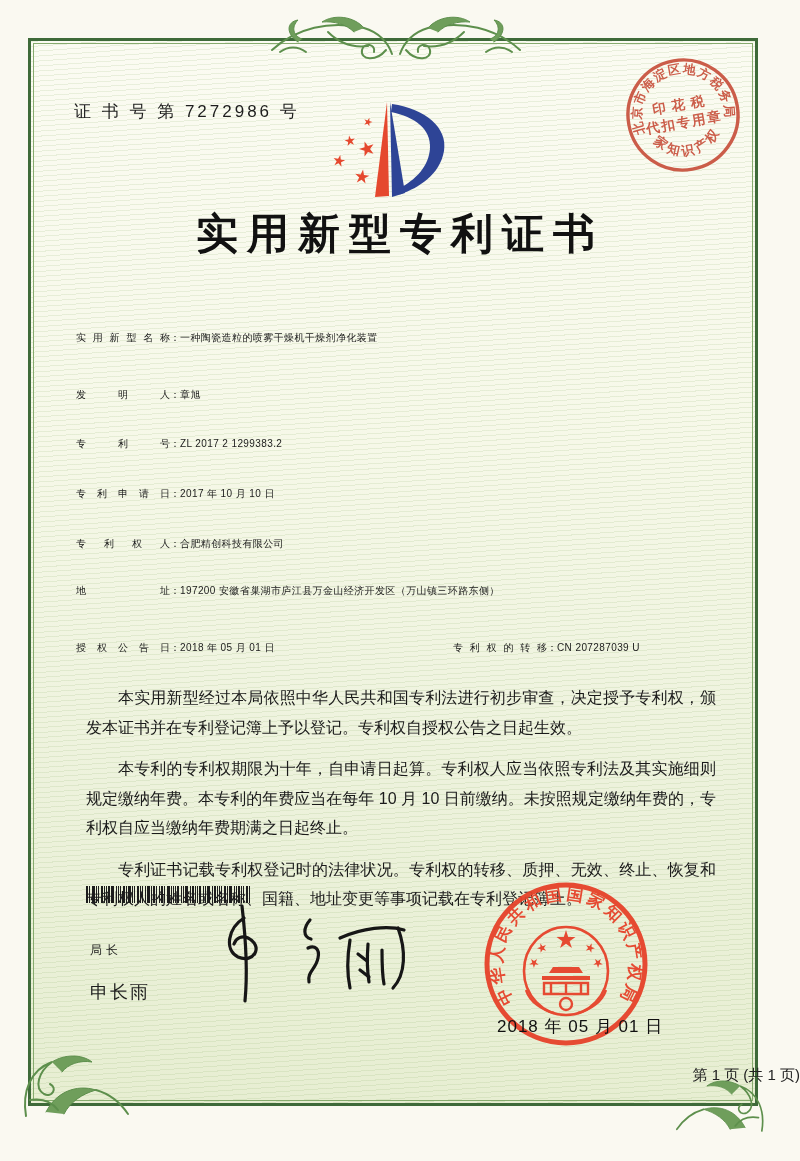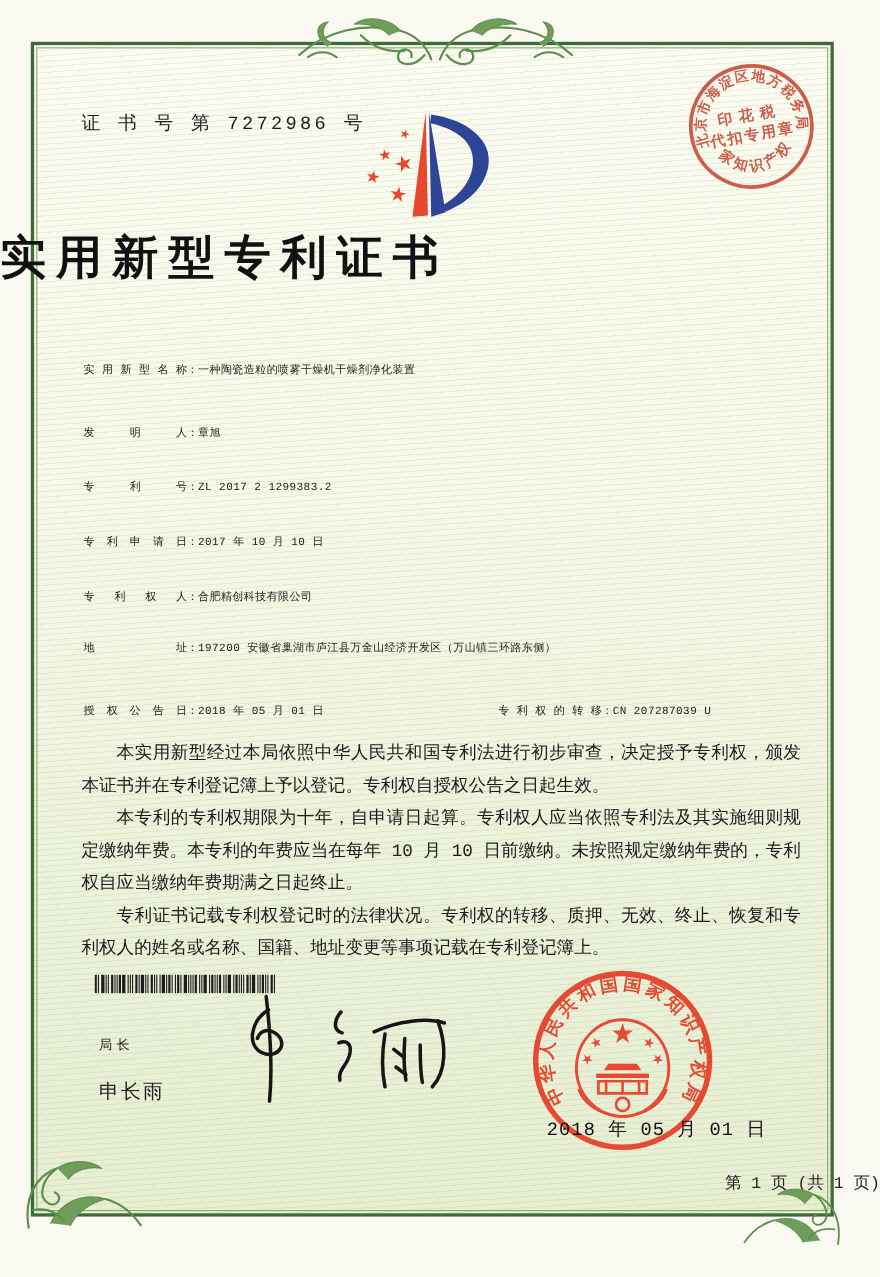--- a/index.html
+++ b/index.html
@@ -1,43 +1,43 @@
 <!DOCTYPE html>
 <html><head>
 <meta charset="utf-8">
 <style>
   html,body{margin:0;padding:0;background:#e8e6dc;}
   .page{
     position:relative;width:800px;height:1161px;margin:0 auto;
     background:#faf9f1;overflow:hidden;
-    font-family:Liberation Mono, monospace;color:#1d1d1d;
+    font-family:Liberation Sans, sans-serif;color:#1d1d1d;
   }
   .frame{
     position:absolute;left:28px;top:38px;width:730px;height:1068px;
     box-sizing:border-box;border:3px solid #3e6a39;
     background:
       repeating-linear-gradient(176deg, rgba(130,170,95,0.15) 0 1px, rgba(130,170,95,0) 1px 5px),
       linear-gradient(180deg,#fbfbf2 0%,#f6f8e8 38%,#edf2dc 70%,#e7eed2 100%);
   }
   .frame::after{content:"";position:absolute;inset:2px;border:1px solid #87ab6e;}
   .orn{position:absolute;z-index:3;}
   .cert-number{position:absolute;left:74px;top:100px;font-size:17px;letter-spacing:3px;}
   .logo{position:absolute;left:306px;top:90px;z-index:2;}
   .tax-stamp{position:absolute;left:610px;top:42px;z-index:4;opacity:.92;}
   .title{
-    position:absolute;left:0;top:206px;width:100%;
+    position:absolute;left:0;top:206px;width:100%;text-align:center;
     font-size:42px;font-weight:700;letter-spacing:9px;color:#111;
   }
   .field-row{position:absolute;left:76px;display:flex;font-size:10px;color:#1b1b1b;line-height:1.55;}
   .flabel{display:inline-block;width:94px;text-align:justify;text-align-last:justify;flex:none;}
   .fcolon{flex:none;}
   .fvalue{display:inline-block;letter-spacing:0.4px;}
   .fvalue.addr{width:452px;}
   .paras{position:absolute;left:74px;top:671px;width:654px;font-size:16px;line-height:29.5px;color:#1a1a1a;text-align:justify;}
-  .paras p{margin:0;text-indent:2em;}
+  .paras p{margin:12px;text-indent:2em;}
   .barcode{position:absolute;left:86px;top:886px;}
   .director-title{position:absolute;left:90px;top:942px;font-size:12px;letter-spacing:4px;}
   .director-name{position:absolute;left:90px;top:980px;font-size:18px;letter-spacing:2px;}
   .signature{position:absolute;left:192px;top:898px;z-index:5;}
   .seal{position:absolute;left:480px;top:878px;z-index:4;opacity:.95;}
   .seal-date{position:absolute;left:497px;top:1015px;z-index:6;font-size:17px;letter-spacing:1px;color:#101010;}
   .footer{position:absolute;left:0;top:1066px;width:100%;text-align:right;font-size:15px;color:#222;}
 </style>
 </head>
 <body>

